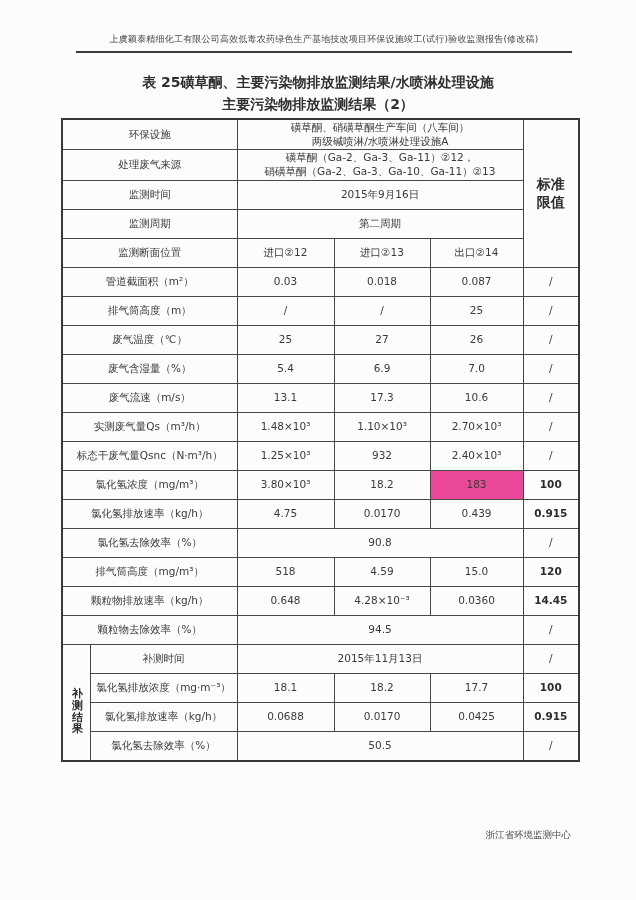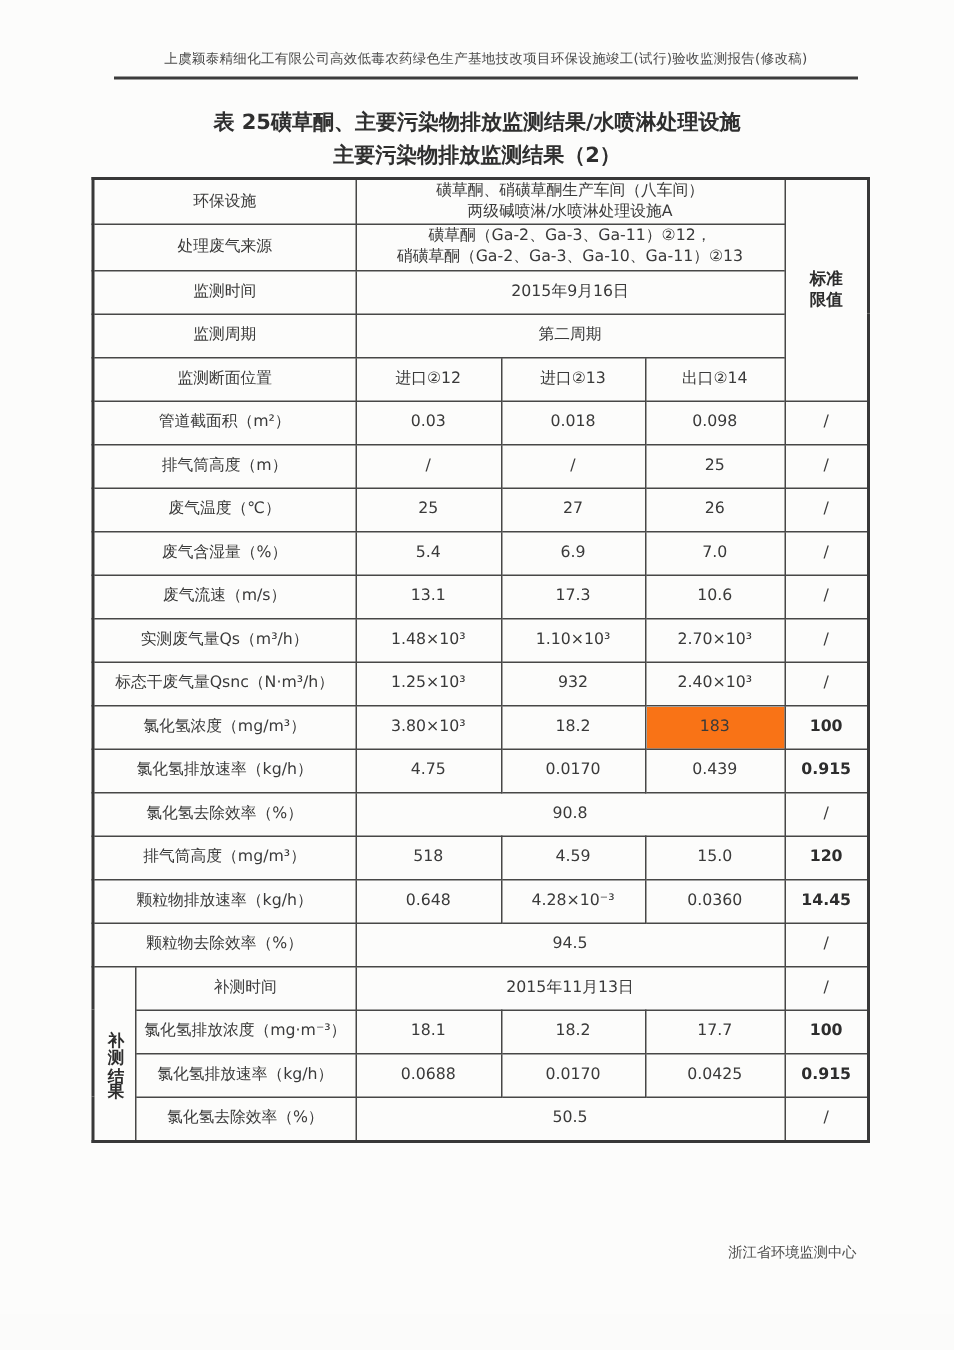--- a/index.html
+++ b/index.html
@@ -33,23 +33,23 @@
     border:2px solid #383838;
   }
   table.results td{
     border:1px solid #474747;
     text-align:center;vertical-align:middle;
     padding:1px 3px;height:26px;line-height:1.3;
     overflow:hidden;
   }
   .r-tall td{height:46px;}
   .pre{white-space:pre-line;}
-  .limit-head{font-weight:bold;font-size:11px;color:#2d2d2d;white-space:pre-line;}
+  .limit-head{font-weight:bold;font-size:14px;color:#2d2d2d;white-space:pre-line;}
   .limit-val{font-weight:bold;color:#2d2d2d;}
-  .hl{background:#f97316;}
+  .hl{background:#ec4899;}
   .side-label{
     writing-mode:vertical-rl;text-orientation:upright;
     font-weight:bold;letter-spacing:12px;padding-top:10px;
     font-size:11px;color:#2d2d2d;
   }
 
   .footer{position:absolute;top:829px;left:61px;right:61px;height:16px;font-size:9.5px;color:#4a4a4a;}
   .footer .page-no{position:absolute;left:0;right:80px;text-align:center;}
   .footer .org{position:absolute;right:4px;}
 </style>
@@ -105,21 +105,21 @@
         <td colspan="2">监测断面位置</td>
         <td>进口②12</td>
         <td>进口②13</td>
         <td>出口②14</td>
       </tr>
 
       <tr>
         <td colspan="2">管道截面积（m²）</td>
         <td>0.03</td>
         <td>0.018</td>
-        <td>0.098</td>
+        <td>0.087</td>
         <td>/</td>
       </tr>
       <tr>
         <td colspan="2">排气筒高度（m）</td>
         <td>/</td>
         <td>/</td>
         <td>25</td>
         <td>/</td>
       </tr>
       <tr>

